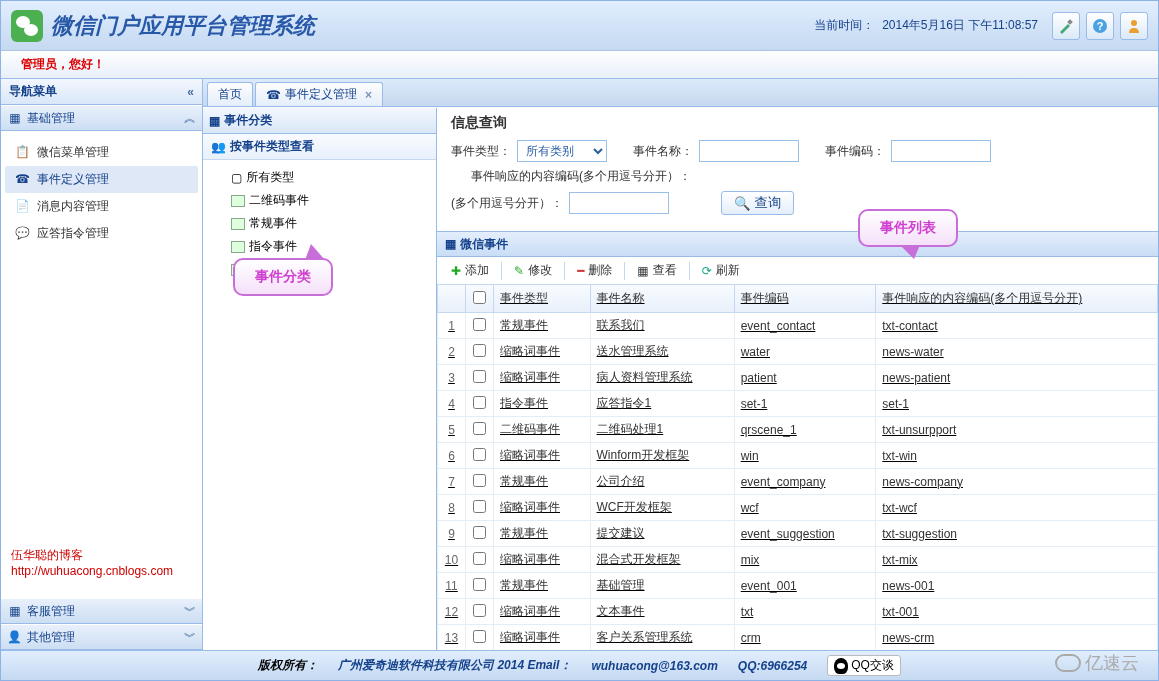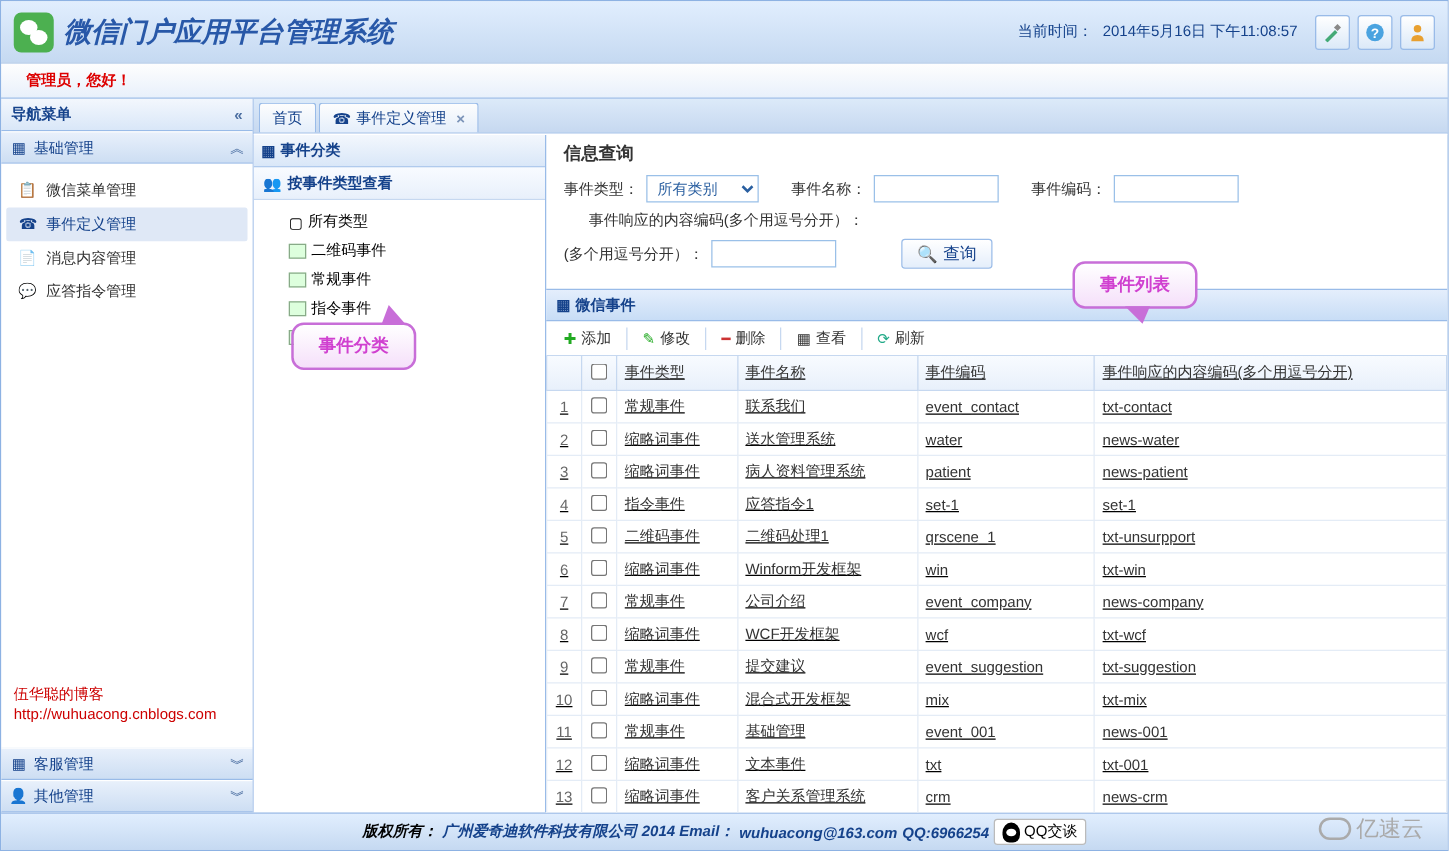--- a/index.html
+++ b/index.html
@@ -52,21 +52,21 @@
 .tb-btn { padding: 3px 8px; display: flex; align-items: center; gap: 4px; cursor: pointer; color: #333; border-radius: 2px; }
 .tb-sep { width: 1px; height: 18px; background: #c6d8f0; margin: 0 2px; }
 .grid { flex: 1; overflow: auto; }
 table { width: 100%; border-collapse: collapse; text-decoration: underline; }
 th { background: linear-gradient(#f8fbff, #e8f0fb); border: 1px solid #c6d8f0; border-top: none; padding: 5px 6px; text-align: left; color: #333; font-weight: normal; }
 td { border: 1px solid #e4ecf6; padding: 4px 6px; color: #333; }
 td.num { text-align: center; color: #666; width: 28px; }
 td.chk { text-align: center; width: 28px; }
 th.chk { text-align: center; width: 28px; }
 input[type=checkbox] { cursor: pointer; }
-.footer { height: 30px; background: linear-gradient(#e1eefe, #c5d9f1); border-top: 1px solid #99bbe8; display: flex; align-items: center; justify-content: center; font-size: 12px; gap: 4px; }
+.footer { height: 30px; background: linear-gradient(#e1eefe, #c5d9f1); border-top: 1px solid #99bbe8; display: flex; align-items: center; justify-content: center; font-size: 12px; gap: 20px; }
 .footer .bold { font-weight: bold; font-style: italic; }
 .footer .link { color: #15428b; font-weight: bold; font-style: italic; }
 .watermark { position: absolute; right: 20px; bottom: 6px; color: #aaa; font-size: 18px; display: flex; align-items: center; gap: 4px; }
 .cloud { width: 26px; height: 18px; border: 2px solid #aaa; border-radius: 10px; position: relative; }
 .callout { position: absolute; background: linear-gradient(#fff, #f5e0fa); border: 2px solid #c86ed8; border-radius: 10px; padding: 8px 20px; color: #d040d0; font-weight: bold; font-size: 14px; }
 .callout::before { content: ''; position: absolute; width: 0; height: 0; }
 .callout1 { top: 150px; left: 30px; }
 .callout1::before { top: -16px; left: 70px; border-left: 6px solid transparent; border-right: 14px solid transparent; border-bottom: 16px solid #c86ed8; }
 .callout2 { top: -22px; right: 200px; }
 .callout2::before { bottom: -14px; left: 40px; border-left: 14px solid transparent; border-right: 6px solid transparent; border-top: 14px solid #c86ed8; }

